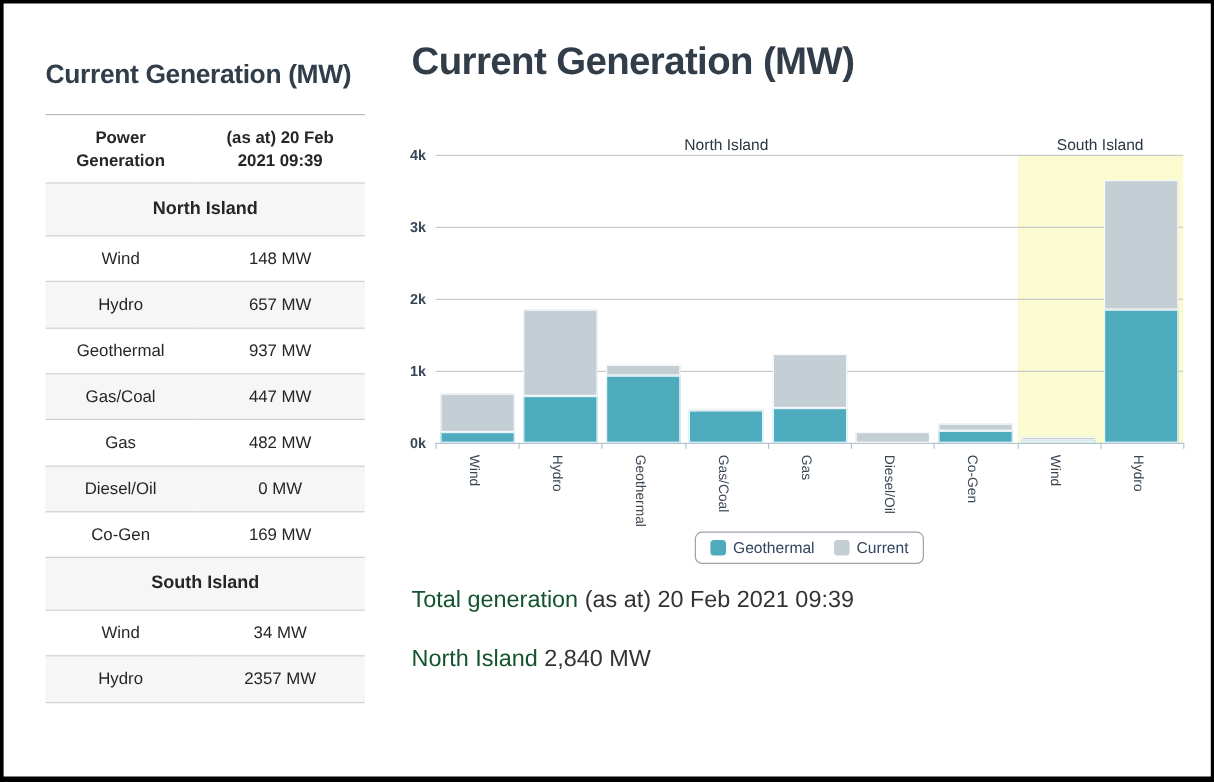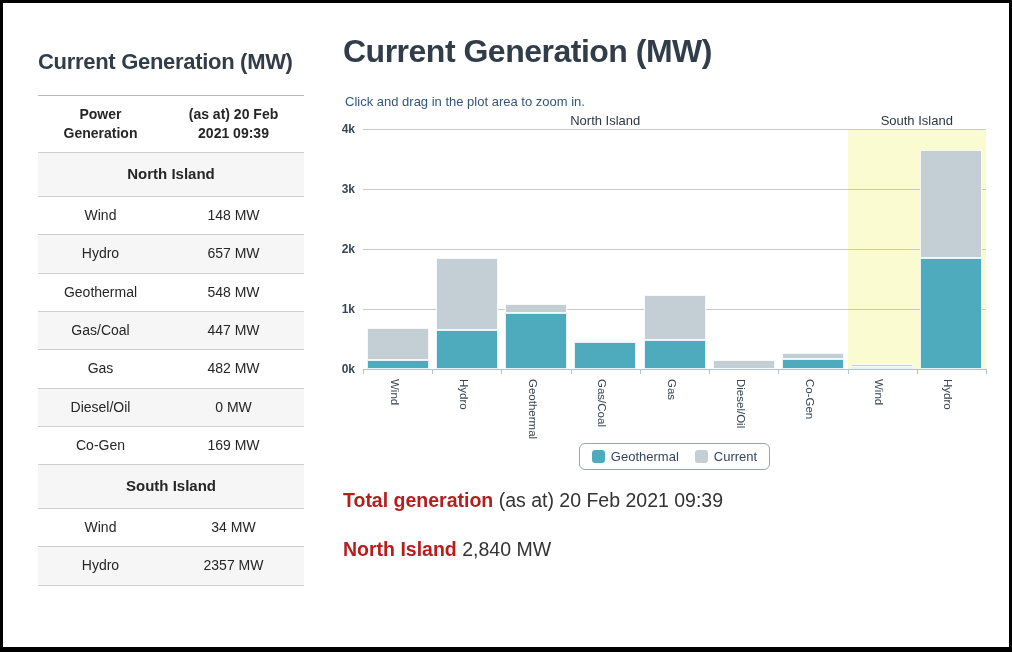--- a/index.html
+++ b/index.html
@@ -57,21 +57,21 @@
     display: inline-flex; align-items: center; gap: 16px;
     border: 1px solid #9aa4ad; border-radius: 6px; background: #fff;
     padding: 5px 12px;
   }
   .legend-item { display: inline-flex; align-items: center; gap: 6px; cursor: pointer; }
   .legend-swatch { width: 13px; height: 13px; border-radius: 3px; display: inline-block; }
   .legend-text { font-size: 13px; color: #33455e; }
   
   .totals { position: absolute; left: 340px; top: 486px; }
   .totals p { font-size: 19.5px; color: #333; margin-bottom: 26px; }
-  .totals b { color: #b91c1c; font-weight: 700; }
+  .totals b { color: #14532d; font-weight: 400; }
 </style>
 </head>
 <body>
 
 <div class="frame">
 
   <aside class="sidebar">
     <h2>Current Generation (MW)</h2>
     <table class="gen-table">
       <thead>
@@ -87,21 +87,21 @@
           <tr>
             <td class="lbl-col">Wind</td>
             <td>148 MW</td>
           </tr>
           <tr class="striped">
             <td class="lbl-col">Hydro</td>
             <td>657 MW</td>
           </tr>
           <tr>
             <td class="lbl-col">Geothermal</td>
-            <td>548 MW</td>
+            <td>937 MW</td>
           </tr>
           <tr class="striped">
             <td class="lbl-col">Gas/Coal</td>
             <td>447 MW</td>
           </tr>
           <tr>
             <td class="lbl-col">Gas</td>
             <td>482 MW</td>
           </tr>
           <tr class="striped">
@@ -121,21 +121,20 @@
           </tr>
           <tr class="striped">
             <td class="lbl-col">Hydro</td>
             <td>2357 MW</td>
           </tr>
         </tbody>
     </table>
   </aside>
 
   <h1 class="main-title">Current Generation (MW)</h1>
-  <div class="chart-subtitle">Click and drag in the plot area to zoom in.</div>
 
   <div class="chart" id="chart">
       <div class="plot-band" style="left: 506.556px; top: 22px; width: 138.444px; height: 240px; background: rgb(251, 251, 210);"></div>
       <div class="y-label" style="left: -20px; top: 255px;">0k</div>
       <div class="gridline" style="left: 22px; top: 202px; width: 623px;"></div>
       <div class="y-label" style="left: -20px; top: 195px;">1k</div>
       <div class="gridline" style="left: 22px; top: 142px; width: 623px;"></div>
       <div class="y-label" style="left: -20px; top: 135px;">2k</div>
       <div class="gridline" style="left: 22px; top: 82px; width: 623px;"></div>
       <div class="y-label" style="left: -20px; top: 75px;">3k</div>

